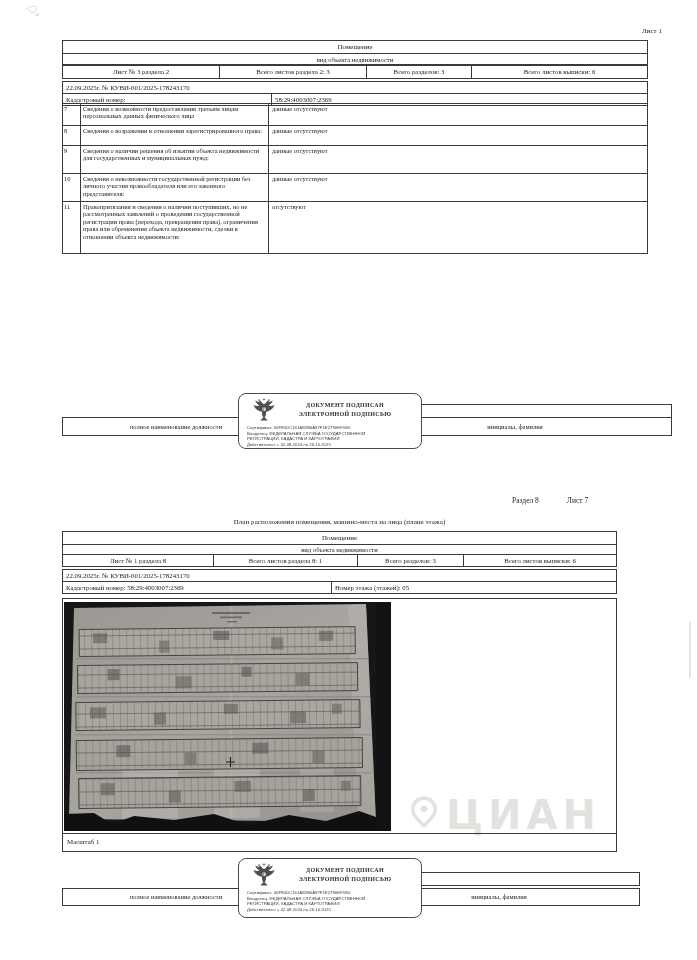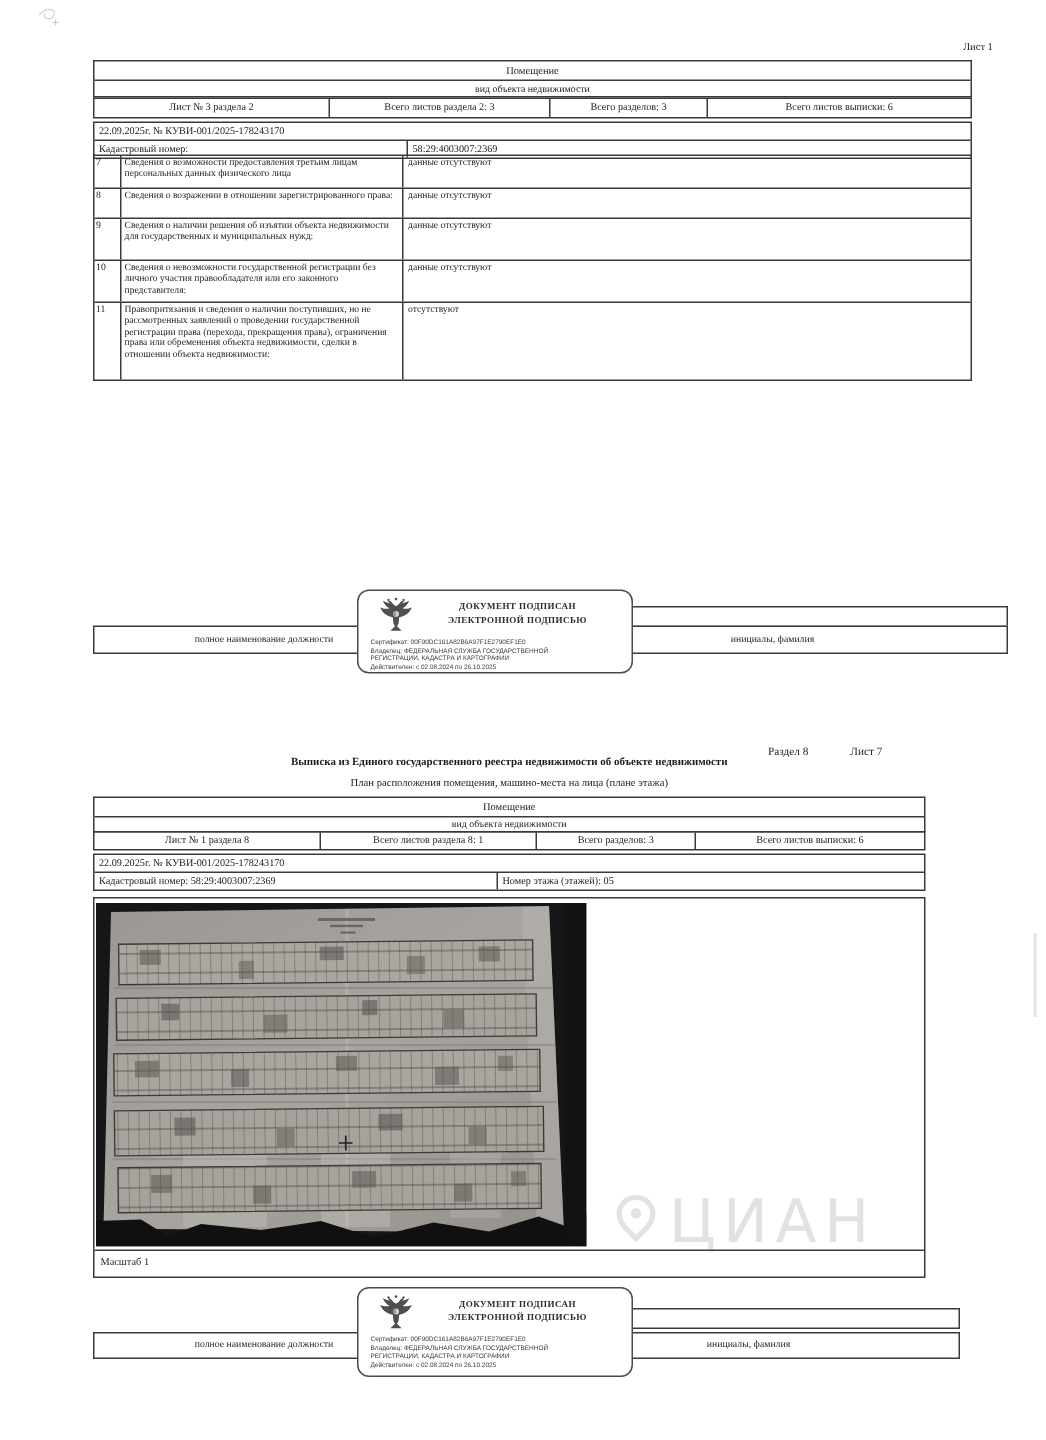--- a/index.html
+++ b/index.html
@@ -25,21 +25,21 @@
   .sigbox{position:absolute;box-sizing:border-box;border:1px solid #3a3a3a;background:#fff;
           font-size:6.5px;text-align:center;}
   .stamp{position:absolute;box-sizing:border-box;width:184px;border:1.3px solid #4a4a4a;border-radius:8px;
          background:#ffffff;z-index:6;padding:4px 8px 3px 8px;}
   .stamp-head{display:flex;align-items:flex-start;}
   .stamp-eagle{flex:0 0 26px;margin-left:4px;}
   .stamp-titles{flex:1;text-align:center;font-weight:bold;font-size:6px;line-height:9px;letter-spacing:.3px;color:#2e2e2e;padding-top:3px;}
   .stamp-small{margin-top:2px;font-size:4.3px;line-height:5.7px;color:#3b3b3b;text-align:left;
                font-family:"Liberation Sans", sans-serif;}
   .wm{position:absolute;display:flex;align-items:center;z-index:0;}
-  .wm-text{font-family:"DejaVu Sans", sans-serif;font-weight:normal;font-size:40px;letter-spacing:5px;
+  .wm-text{font-family:"DejaVu Sans", sans-serif;font-weight:bold;font-size:40px;letter-spacing:5px;
            color:rgba(198,198,192,0.50);margin-left:6px;}
   .titleline{position:absolute;left:62px;width:555px;text-align:center;}
   .artifact-line{position:absolute;background:#e4e4e4;}
 </style>
 </head>
 <body>
 
 <div class="page">
 
   <svg class="abs" style="left:22px;top:2px;" width="26" height="20">
@@ -129,21 +129,20 @@
       <div>РЕГИСТРАЦИИ, КАДАСТРА И КАРТОГРАФИИ</div>
       <div>Действителен: с 02.08.2024 по 26.10.2025</div>
     </div>
   </div>
 
   <div class="abs" style="left:512px;top:484px;display:flex;gap:28px;font-size:7.5px;margin-top:12px;">
     <span>Раздел 8</span>
     <span>Лист 7</span>
   </div>
 
-  <div class="titleline" style="top:503px;font-size:7.3px;font-weight:bold;">Выписка из Единого государственного реестра недвижимости об объекте недвижимости</div>
   <div class="titleline" style="top:518px;font-size:7.1px;">План расположения помещения, машино-места на лица (плане этажа)</div>
 
   <div class="box" style="left:62px;top:531px;width:555px;">
     <div class="row center" style="height:12px;font-size:7px;line-height:12px;">Помещение</div>
     <div class="row center bt" style="height:10px;font-size:6.6px;line-height:10px;">вид объекта недвижимости</div>
   </div>
 
   <div class="box cells" style="left:62px;top:554px;width:555px;height:13px;">
     <div class="cell" style="width:150px;line-height:11px;">Лист № 1 раздела 8</div>
     <div class="cell" style="width:144px;line-height:11px;">Всего листов раздела 8: 1</div>

